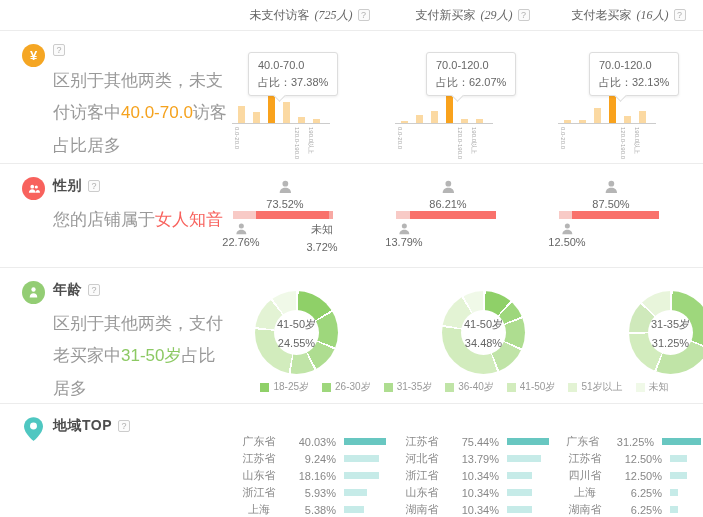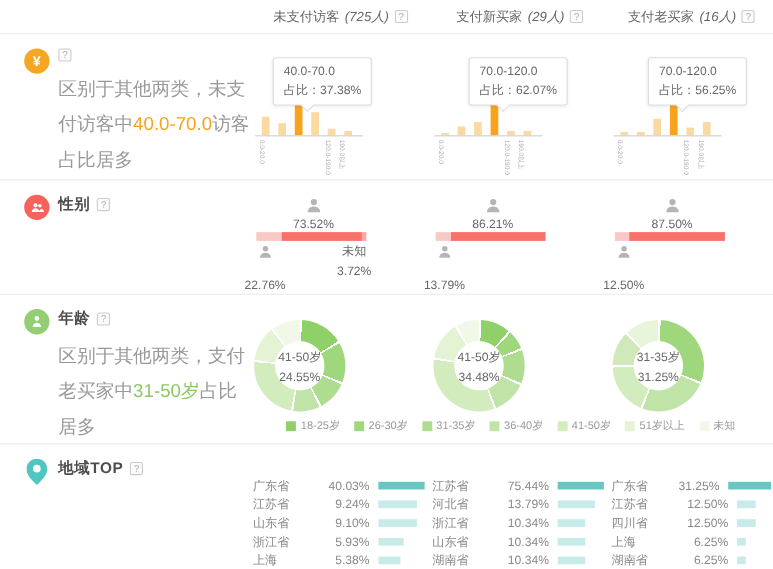--- a/index.html
+++ b/index.html
@@ -5,28 +5,28 @@
   * { margin:0; padding:0; box-sizing:border-box; }
   body { background:#fff; }
   .page {
     width:703px; height:517px; background:#fff; position:relative; overflow:hidden;
     font-family:"Liberation Sans","DejaVu Sans",sans-serif; color:#666;
   }
   .grid { display:grid; grid-template-columns:228px 163px 163px 149px; }
   
   .header { height:30px; align-items:center; }
   .tab { display:flex; justify-content:center; align-items:center; gap:5px; font-size:12px; color:#666; cursor:pointer; }
-  .tab .count { font-style:italic; font-family:Liberation Sans, sans-serif; color:#666; }
+  .tab .count { font-style:italic; font-family:Liberation Serif, serif; color:#666; }
   .help { display:inline-block; width:12px; height:12px; line-height:10px; text-align:center; font-size:9px;
           color:#b0b0b0; border:1px solid #ccc; border-radius:2px; background:#fbfbfb; flex:none; }
   
   .section { border-top:1px solid #ececec; position:relative; }
   #sec-consume { height:133px; }
   #sec-gender  { height:104px; }
-  #sec-age     { height:136px; }
+  #sec-age     { height:136px;gap:24px; }
   #sec-region  { height:114px; }
   .desc-cell { padding:13px 6px 0 22px; display:flex; gap:8px; }
   .icon-circle { width:23px; height:23px; border-radius:50%; flex:none; display:flex; align-items:center;
                  justify-content:center; color:#fff; font-weight:bold; font-size:13px; }
   .sec-title-row { display:flex; align-items:center; gap:6px; }
   .sec-title { font-size:14px; font-weight:bold; color:#4d4d4d; letter-spacing:.5px; }
   .sec-desc { margin-top:9px; font-size:17px; color:#999; line-height:1.9; width:174px; }
   .hl-orange { color:#f5a21d; } .hl-red { color:#f8625d; } .hl-green { color:#8cc963; } .hl-teal { color:#4fc7c1; }
   
   .chart-cell { position:relative; }
@@ -42,39 +42,39 @@
   .ticks { position:absolute; top:96px; left:0; height:30px; }
   .tick { position:absolute; font-size:6px; color:#aaa; white-space:nowrap;
           transform:rotate(90deg); transform-origin:left top; }
   
   .gender-cell { position:relative; font-size:11px; color:#666; }
   .g-bar { position:absolute; top:47px; left:5px; width:100px; height:8px; display:flex; }
   .g-bar div { height:100%; }
   .g-top { position:absolute; top:15px; left:57px; transform:translateX(-50%); text-align:center; }
   .g-top .pct { margin-top:3px; }
   .g-male { position:absolute; top:58px; left:13px; transform:translateX(-50%); text-align:center; }
-  .g-male .pct { margin-top:18px; }
+  .g-male .pct { margin-top:0; }
   .g-unknown { position:absolute; top:57px; left:94px; transform:translateX(-50%); text-align:center; line-height:1.6; }
   .person { display:block; margin:0 auto; }
   
   .age-cell { position:relative; }
   .donut { position:absolute; top:23px; left:3px; width:83px; height:83px; border-radius:50%; }
   .donut:after { content:''; position:absolute; inset:19px; background:#fff; border-radius:50%; }
   .donut-center { position:absolute; top:23px; left:3px; width:83px; height:83px; z-index:1;
                   display:flex; flex-direction:column; align-items:center; justify-content:center;
                   gap:5px; font-size:11px; color:#666; }
   .legend { position:absolute; top:112px; left:228px; right:2px; display:flex; justify-content:center;
             align-items:center; gap:13px; font-size:10px; color:#999; }
   .legend-item { display:flex; align-items:center; gap:4px; cursor:pointer; }
   .swatch { width:9px; height:9px; display:inline-block; flex:none; }
   
   .region-cell { position:relative; }
   .region-list { position:absolute; top:29px; left:2px; right:2px; }
   .r-row { display:flex; align-items:center; height:17px; font-size:11px; color:#888; }
-  .r-name { width:58px; text-align:left; }
+  .r-name { width:58px; text-align:center; }
   .r-pct { width:48px; text-align:right; margin-right:8px; }
   .r-bar { height:7px; background:#c6ebe8; }
   .r-row.first .r-bar { background:#68c7c1; }
 </style>
 </head>
 <body>
 
 <div class="page">
 
   <div class="grid header">
@@ -144,21 +144,21 @@
       <div class="axis"></div>
       <div class="ticks">
           <span class="tick" style="left: 12px;">0.0-20.0</span>
           <span class="tick" style="left: 72px;">120.0-190.0</span>
           <span class="tick" style="left: 87px;">190.0以上</span>
         </div>
     </div>
     <div class="chart-cell">
       <div class="tooltip" style="left: 35px;">
         <div>70.0-120.0</div>
-        <div>占比：56.25%</div>
+        <div>占比：32.13%</div>
       </div>
       <div class="bars">
           <div class="bar" style="height: 3px;"></div>
           <div class="bar" style="height: 3px;"></div>
           <div class="bar" style="height: 15px;"></div>
           <div class="bar hl" style="height: 32px;"></div>
           <div class="bar" style="height: 7px;"></div>
           <div class="bar" style="height: 12px;"></div>
         </div>
       <div class="axis"></div>
@@ -178,20 +178,21 @@
             <circle cx="16" cy="8.6" r="2.7"></circle>
             <path d="M3.2 18.5c0-3.8 2.6-6 5.8-6s5.8 2.2 5.8 6z"></path>
             <path d="M14.6 18.5c.2-2.9 1.7-4.8 4-4.8 2.1 0 3.6 1.7 3.6 4.8z"></path>
           </svg>
       </div>
       <div>
         <div class="sec-title-row">
           <span class="sec-title">性别</span>
           <span class="help">?</span>
         </div>
+        <div class="sec-desc"><span>您的店铺属于</span><span class="hl-red">女人知音</span></div>
       </div>
     </div>
     <div class="gender-cell">
       <div class="g-top">
         <svg class="person" width="16" height="16" viewBox="0 0 24 24" fill="#b5b5b5">
             <circle cx="12" cy="7" r="4.3"></circle>
             <path d="M3.5 21c0-5 3.8-7.8 8.5-7.8s8.5 2.8 8.5 7.8z"></path>
           </svg>
         <div class="pct">73.52%</div>
       </div>
@@ -345,21 +346,21 @@
             <span class="r-pct">40.03%</span>
             <span class="r-bar" style="width: 42px;"></span>
           </div>
           <div class="r-row">
             <span class="r-name">江苏省</span>
             <span class="r-pct">9.24%</span>
             <span class="r-bar" style="width: 35px;"></span>
           </div>
           <div class="r-row">
             <span class="r-name">山东省</span>
-            <span class="r-pct">9.10%</span>
+            <span class="r-pct">18.16%</span>
             <span class="r-bar" style="width: 35px;"></span>
           </div>
           <div class="r-row">
             <span class="r-name">浙江省</span>
             <span class="r-pct">5.93%</span>
             <span class="r-bar" style="width: 23px;"></span>
           </div>
           <div class="r-row">
             <span class="r-name">上海</span>
             <span class="r-pct">5.38%</span>

